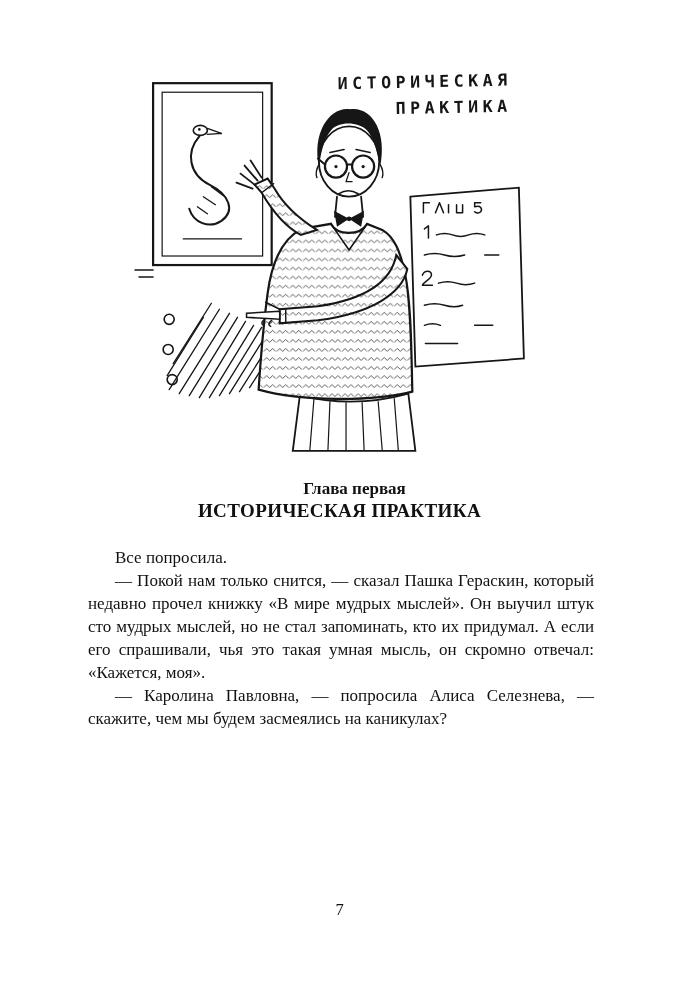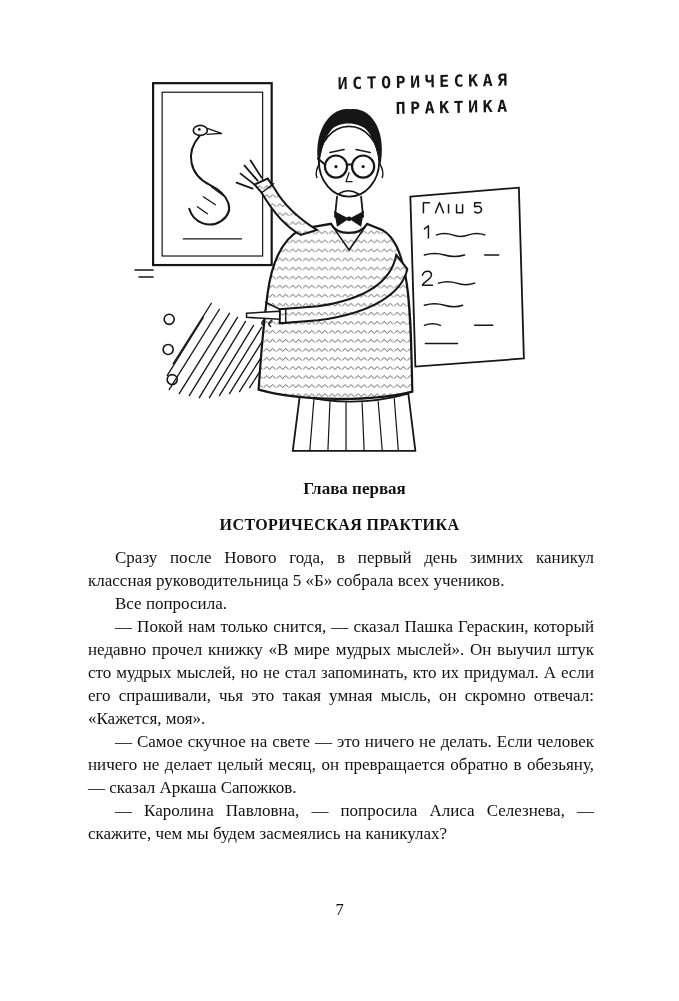--- a/index.html
+++ b/index.html
@@ -16,21 +16,21 @@
     position:absolute;left:133px;top:56px;width:412px;height:397px;
   }
   .chapter{
     position:absolute;top:478px;left:0;width:100%;
     text-align:center;
   }
   .chapter-label{
     font-weight:bold;font-size:17px;line-height:21px;padding-left:30px;
   }
   .chapter-title{
-    font-weight:bold;font-size:16px;line-height:23px;margin-top:14px;
+    font-weight:bold;font-size:19px;line-height:23px;margin-top:0;
     letter-spacing:.4px;
   }
   .body-text{
     position:absolute;top:546px;left:88px;width:506px;
     font-size:17px;line-height:23px;
     text-align:justify;
     hyphens:auto;-webkit-hyphens:auto;
   }
   .body-text p{margin:0;text-indent:27px;}
   .page-number{
@@ -171,22 +171,20 @@
       </g>
     </svg>
   </div>
 
   <div class="chapter">
     <div class="chapter-label">Глава первая</div>
     <div class="chapter-title">ИСТОРИЧЕСКАЯ ПРАКТИКА</div>
   </div>
 
   <div class="body-text" lang="ru">
-      <p>Сразу после Нового года, в первый день зимних каникул классная руководительница 5 «Б» собрала всех учеников.</p>
       <p>Все попросила.</p>
       <p>— Покой нам только снится, — сказал Пашка Гераскин, который недавно прочел книжку «В мире мудрых мыслей». Он выучил штук сто мудрых мыслей, но не стал запоминать, кто их придумал. А если его спрашивали, чья это такая умная мысль, он скромно отвечал: «Кажется, моя».</p>
-      <p>— Самое скучное на свете — это ничего не делать. Если человек ничего не делает целый месяц, он превращается обратно в обезьяну, — сказал Аркаша Сапожков.</p>
       <p>— Каролина Павловна, — попросила Алиса Селезнева, — скажите, чем мы будем засмеялись на каникулах?</p>
     </div>
 
   <div class="page-number">7</div>
 
 </div>
 
 </body></html>

